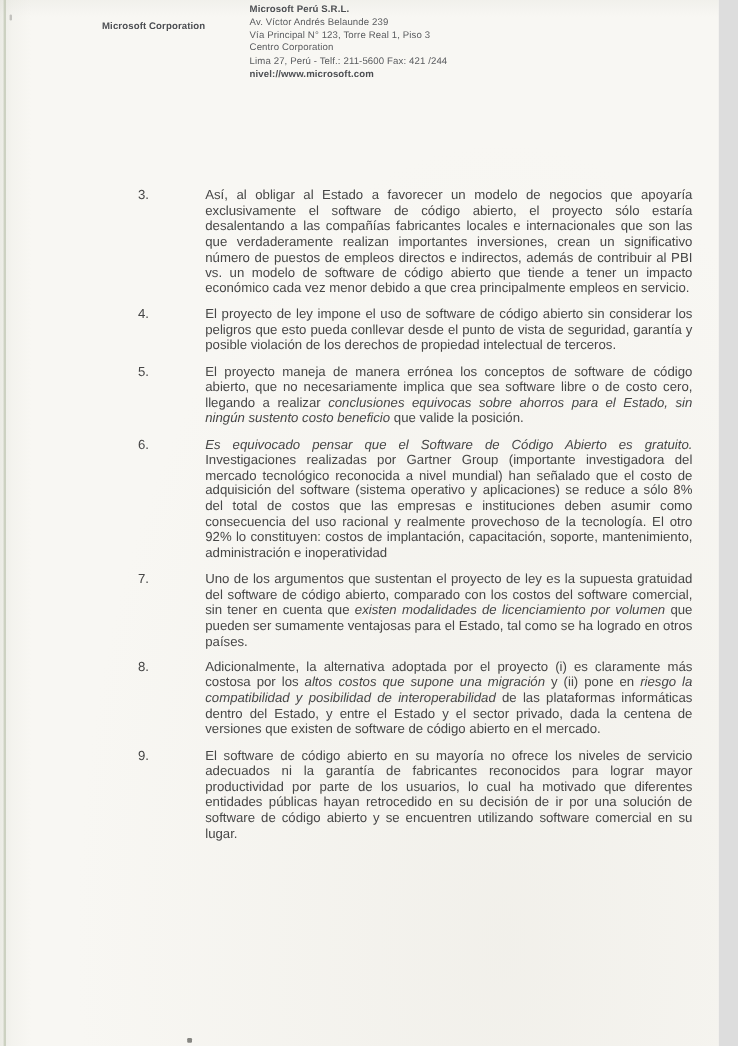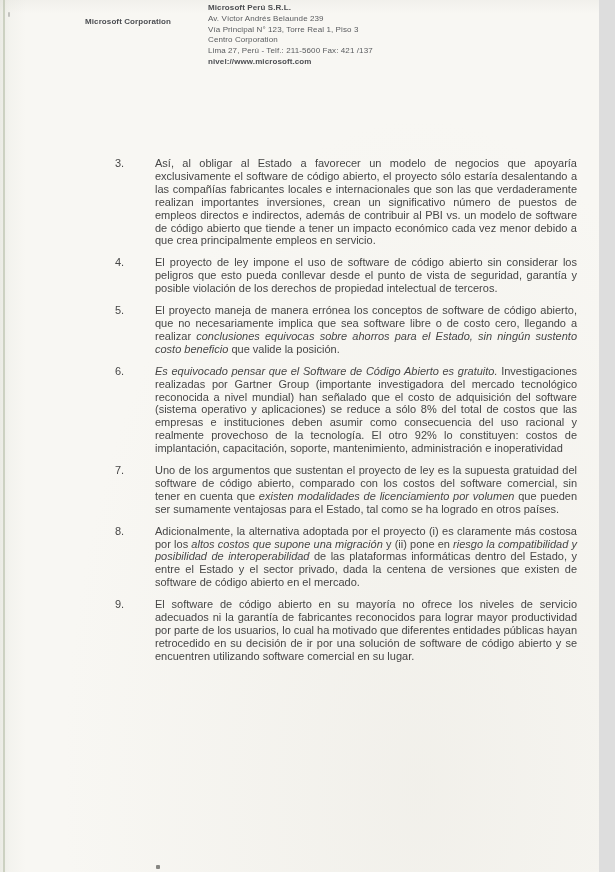--- a/index.html
+++ b/index.html
@@ -91,20 +91,21 @@
   .para {
     display: flex;
     margin-bottom: 9px;
   }
   .para-num {
     flex: 0 0 40px;
   }
   .para-text {
     flex: 1 1 auto;
     text-align: justify;
+    margin-left: 16px;
   }
   .it { font-style: italic; }
 </style>
 </head>
 <body>
 
 <div class="page">
 
   <div class="scan-edge-line"></div>
   <div class="speck s1"></div>
@@ -114,21 +115,21 @@
   <div class="addr addr-left">
     <div class="addr-name">Microsoft Corporation</div>
   </div>
 
   <div class="addr addr-right">
     <div class="addr-name">Microsoft Perú S.R.L.</div>
     <div>
         <div>Av. Víctor Andrés Belaunde 239</div>
         <div>Vía Principal N° 123, Torre Real 1, Piso 3</div>
         <div>Centro Corporation</div>
-        <div>Lima 27, Perú - Telf.: 211-5600 Fax: 421 /137</div>
+        <div>Lima 27, Perú - Telf.: 211-5600 Fax: 421 /244</div>
       </div>
     <div class="addr-url">nivel://www.microsoft.com</div>
   </div>
 
 
   <div class="body-paragraphs">
       <div class="para">
         <span class="para-num">3.</span>
         <div class="para-text"><span>Así, al obligar al Estado a favorecer un modelo de negocios que apoyaría exclusivamente el software de código abierto, el proyecto sólo estaría desalentando a las compañías fabricantes locales e internacionales que son las que verdaderamente realizan importantes inversiones, crean un significativo número de puestos de empleos directos e indirectos, además de contribuir al PBI vs. un modelo de software de código abierto que tiende a tener un impacto económico cada vez menor debido a que crea principalmente empleos en servicio.</span></div>
       </div>

